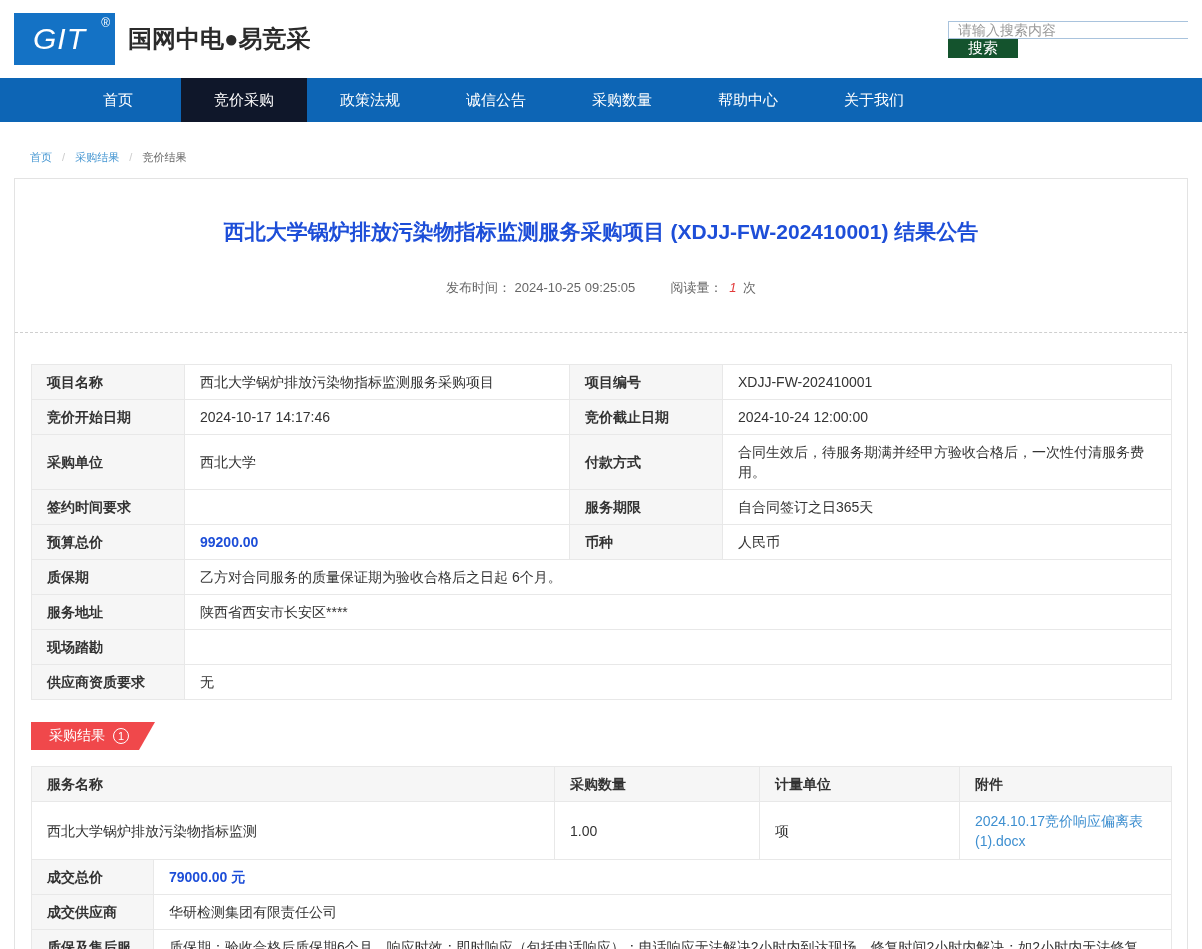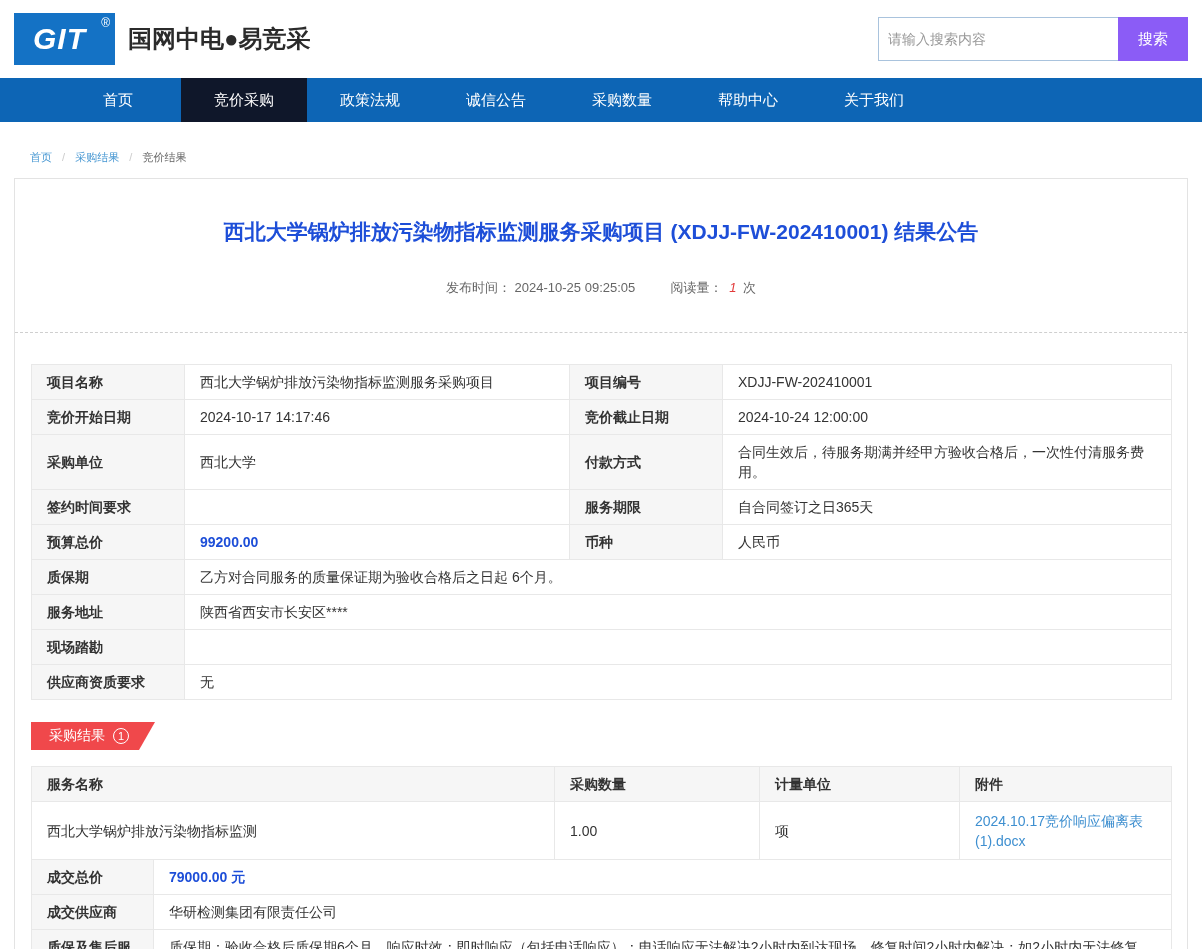--- a/index.html
+++ b/index.html
@@ -3,29 +3,29 @@
 <meta charset="utf-8">
 <style>
   * { margin: 0; padding: 0; box-sizing: border-box; }
   html, body { width: 1202px; height: 949px; overflow: hidden; background: #fff;
     font-family: "Liberation Sans", "DejaVu Sans", sans-serif; color: #333; }
 
   
   .topbar { height: 78px; display: flex; align-items: center; padding: 0 14px; background: #fff; }
   .logo-box { width: 101px; height: 52px; background: #1472c5; color: #fff;
     display: flex; align-items: center; justify-content: center; position: relative; flex: none; }
-  .logo-text { font-size: 30px; font-weight: bold; font-style: italic; letter-spacing: 1px; padding-right: 10px; }
+  .logo-text { font-size: 30px; font-weight: normal; font-style: italic; letter-spacing: 1px; padding-right: 10px; }
   .logo-reg { position: absolute; top: 3px; right: 5px; font-size: 12px; font-style: normal; }
   .site-name { font-size: 24px; font-weight: bold; color: #2b2b2b; margin-left: 13px; }
   .topbar-spacer { flex: 1; }
-  .search-wrap { display: flex; align-items: stretch; height: 44px; }
+  .search-wrap { display: flex; align-items: stretch; height: 36px; flex-direction: column; }
   .search-input { width: 240px; border: 1px solid #a9c3dd; border-right: none; padding: 0 9px;
     font-size: 14px; color: #333; outline: none; }
   .search-input::placeholder { color: #999; }
-  .search-btn { width: 70px; background: #8b5cf6; color: #fff; border: none; font-size: 15px; cursor: pointer; }
+  .search-btn { width: 70px; background: #14532d; color: #fff; border: none; font-size: 15px; cursor: pointer; }
 
   
   .nav { height: 44px; background: #0d65b5; display: flex; padding-left: 55px; }
   .nav-item { width: 126px; height: 44px; line-height: 44px; text-align: center; color: #fff;
     font-size: 15px; cursor: pointer; }
   .nav-item.active { background: #0f172a; }
 
   
   .breadcrumb { padding: 28px 0 10px 30px; font-size: 11px; color: #999; }
   .breadcrumb a { color: #4596d2; text-decoration: none; cursor: pointer; }

